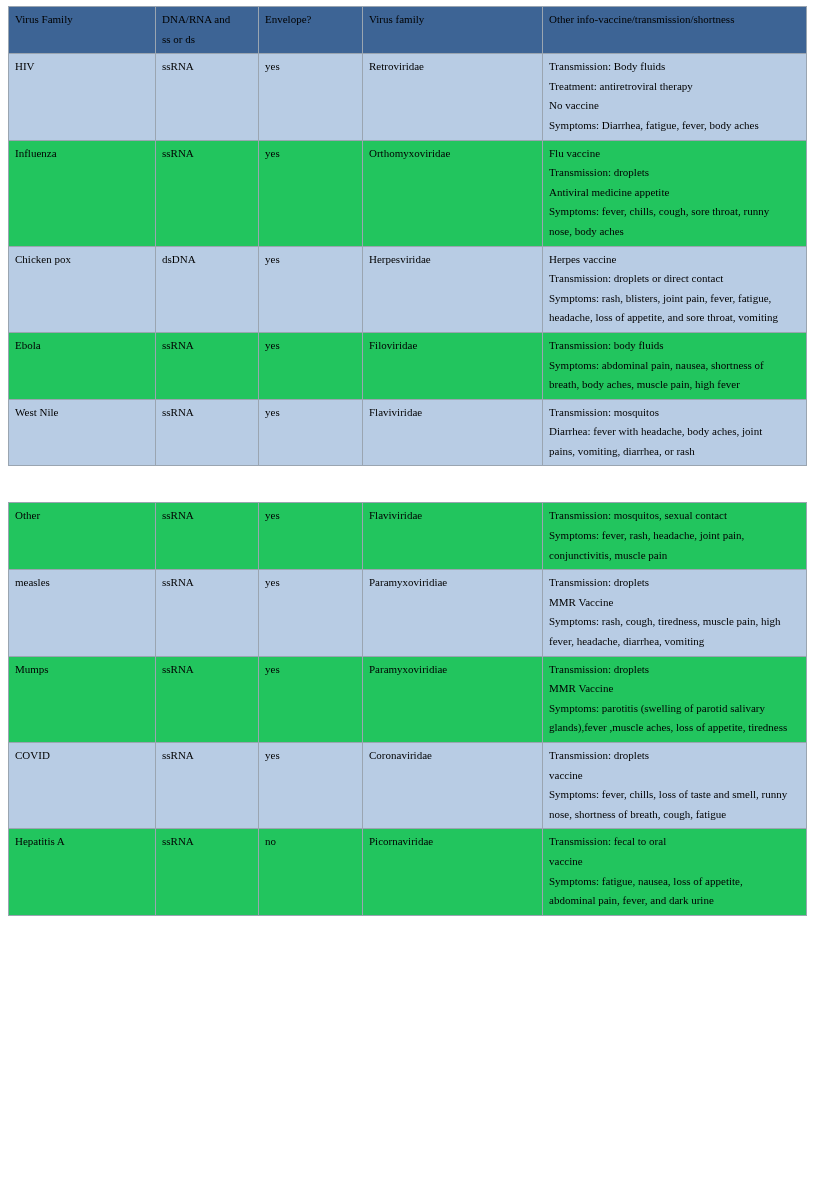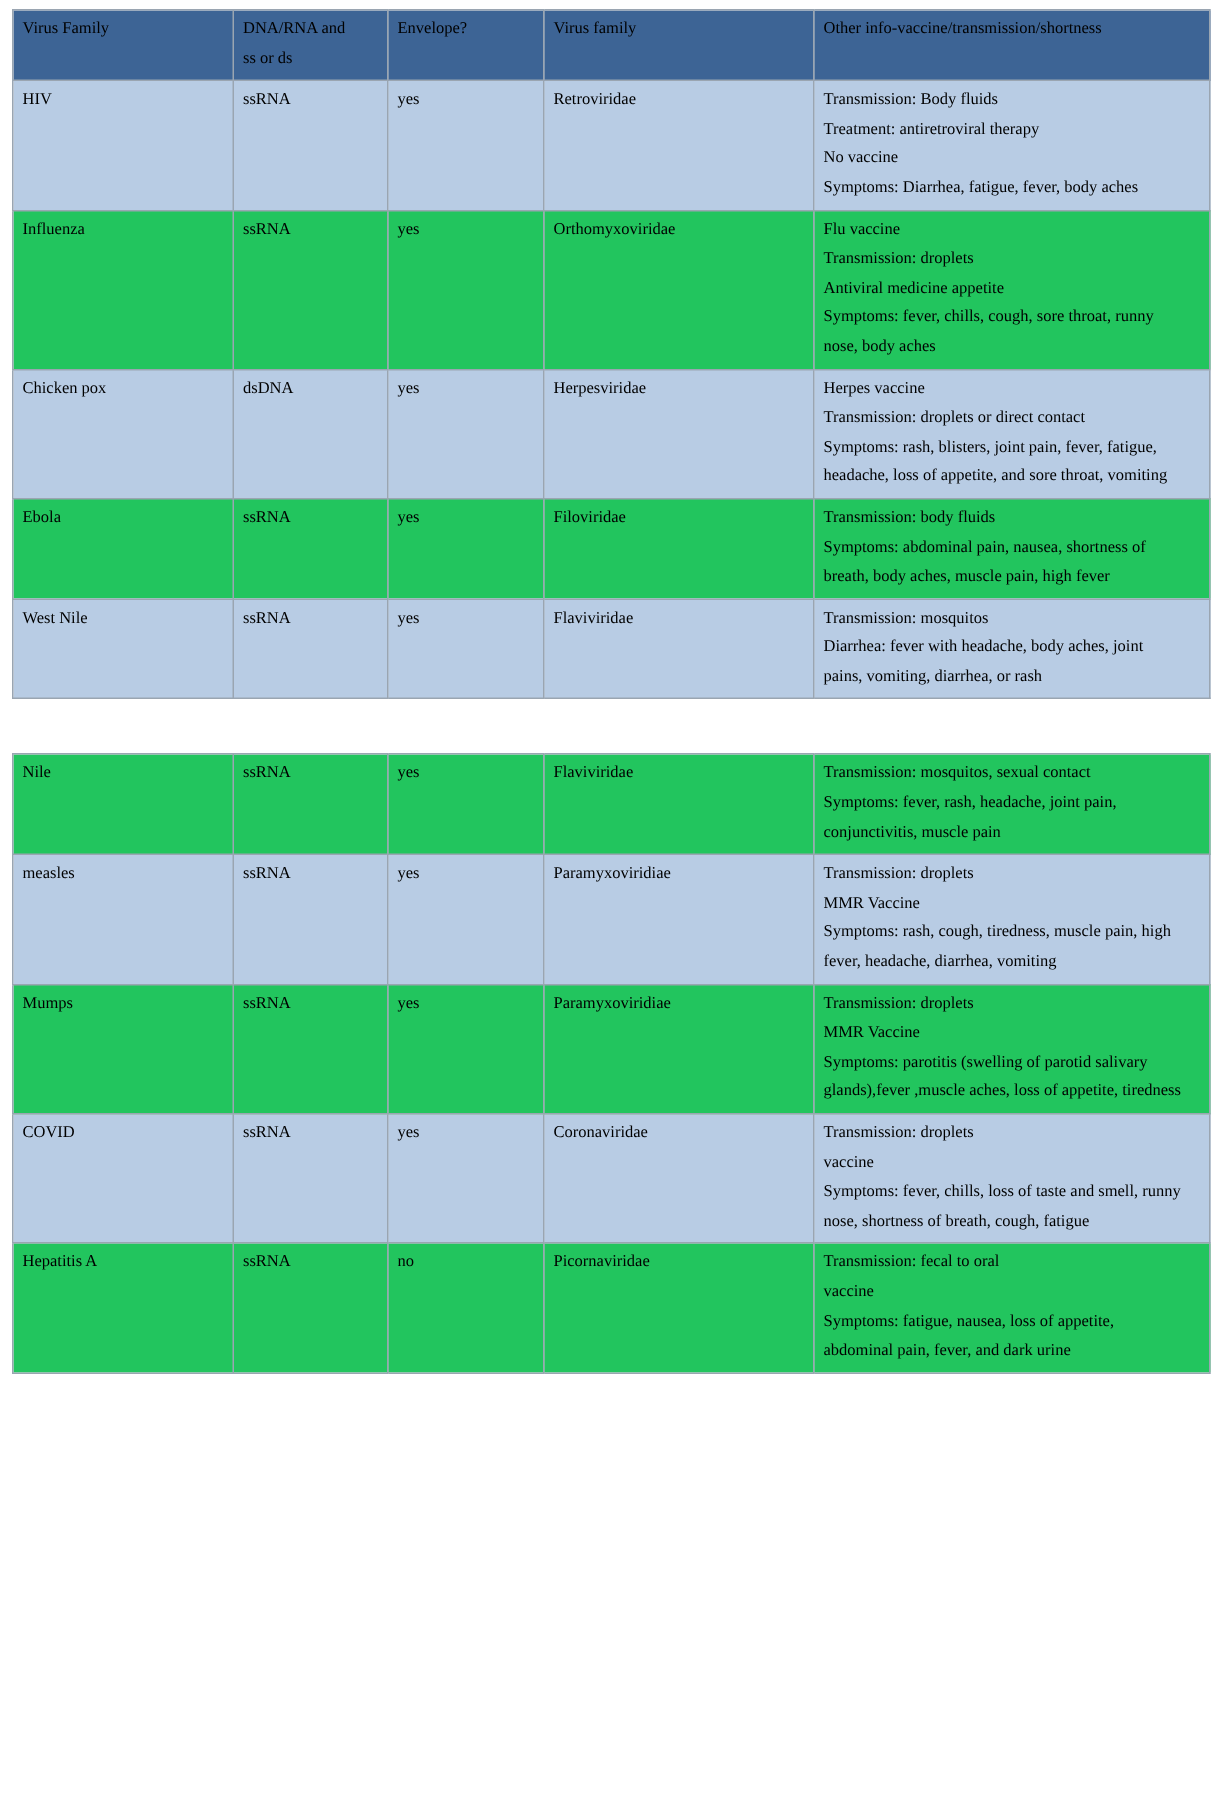--- a/index.html
+++ b/index.html
@@ -187,21 +187,21 @@
         <colgroup>
           <col class="c1">
           <col class="c2">
           <col class="c3">
           <col class="c4">
           <col class="c5">
         </colgroup>
         <tbody>
           <tr class="plain">
             <td>
-              <span class="cell-line">Nile</span>
+              <span class="cell-line">Other</span>
             </td>
             <td>
               <span class="cell-line">ssRNA</span>
             </td>
             <td>
               <span class="cell-line">yes</span>
             </td>
             <td>
               <span class="cell-line">Flaviviridae</span>
             </td>

